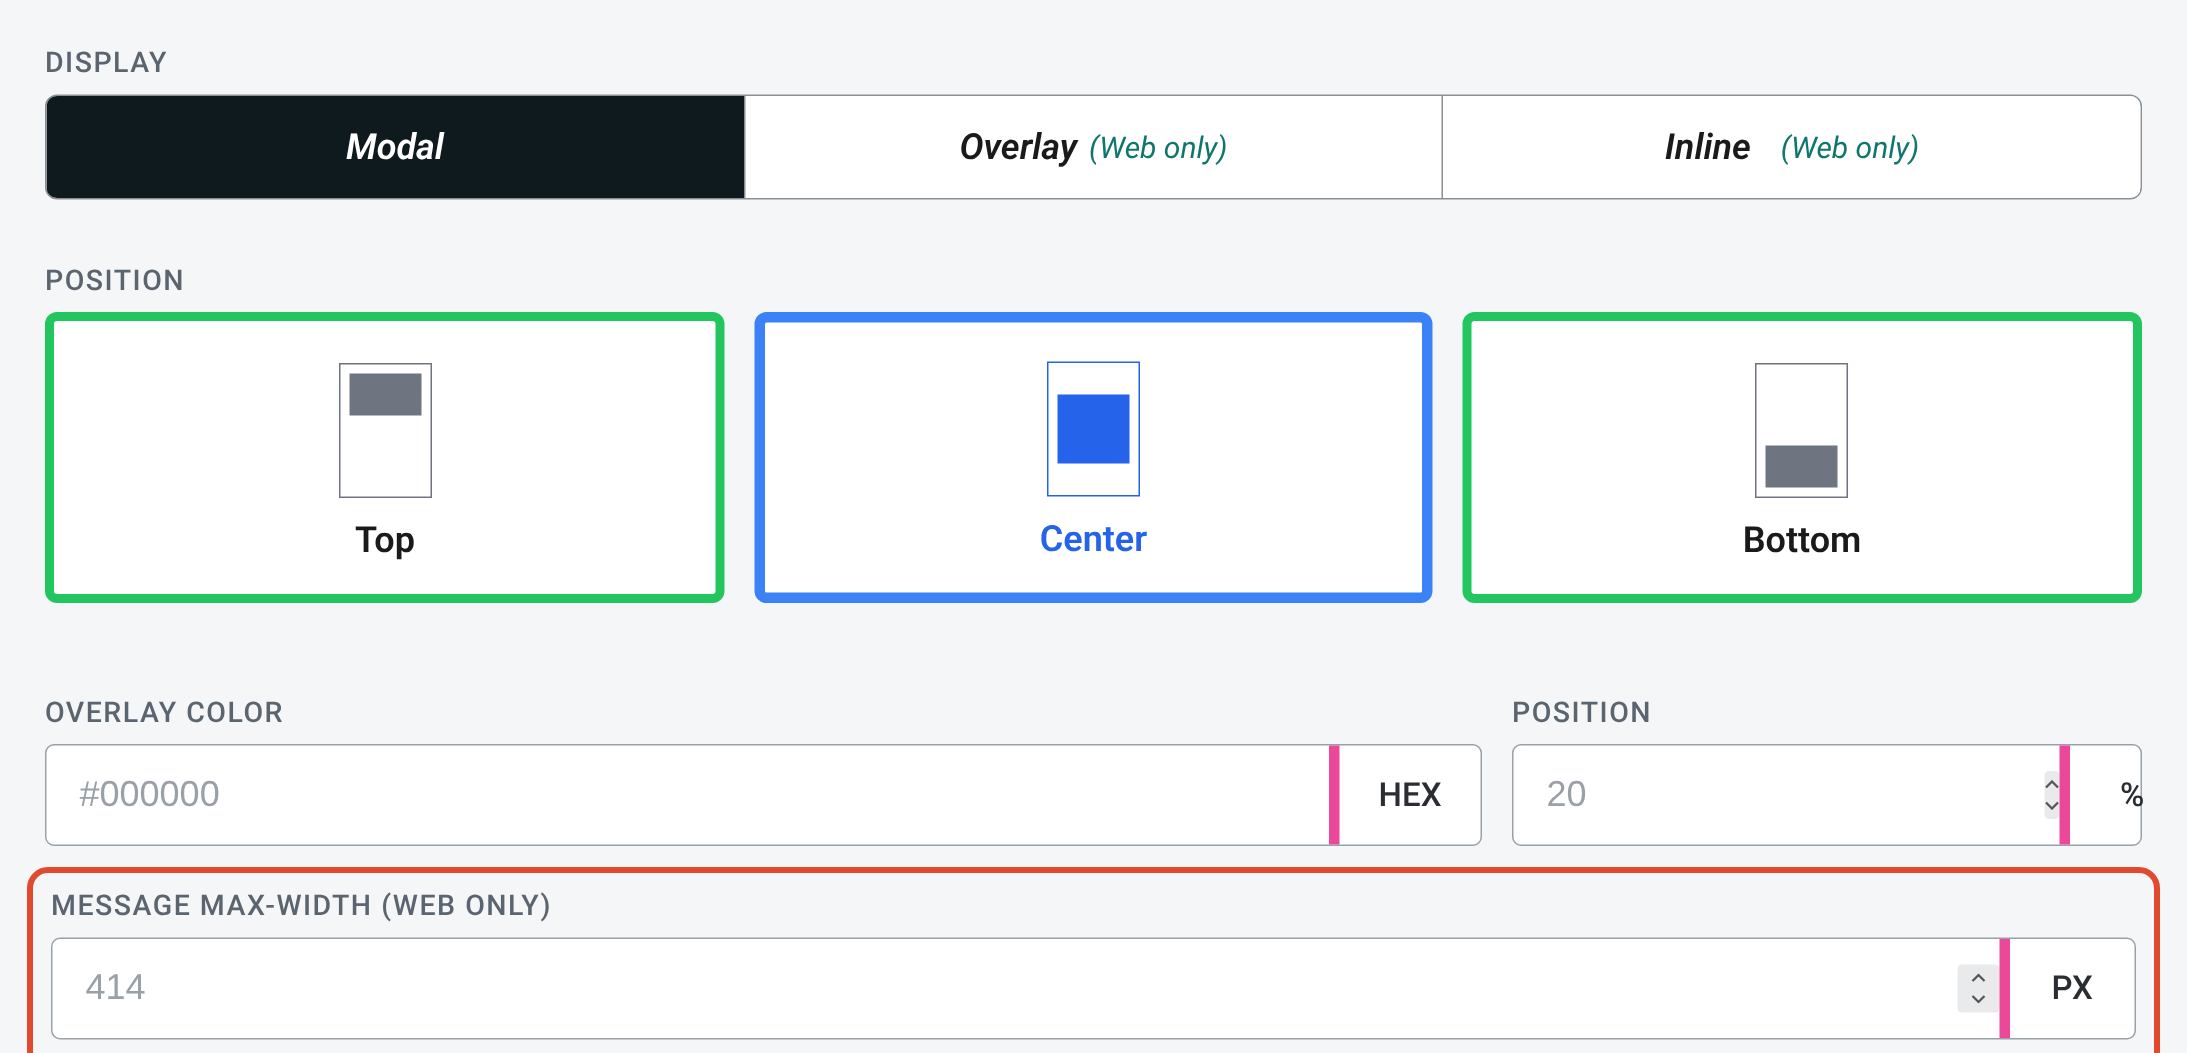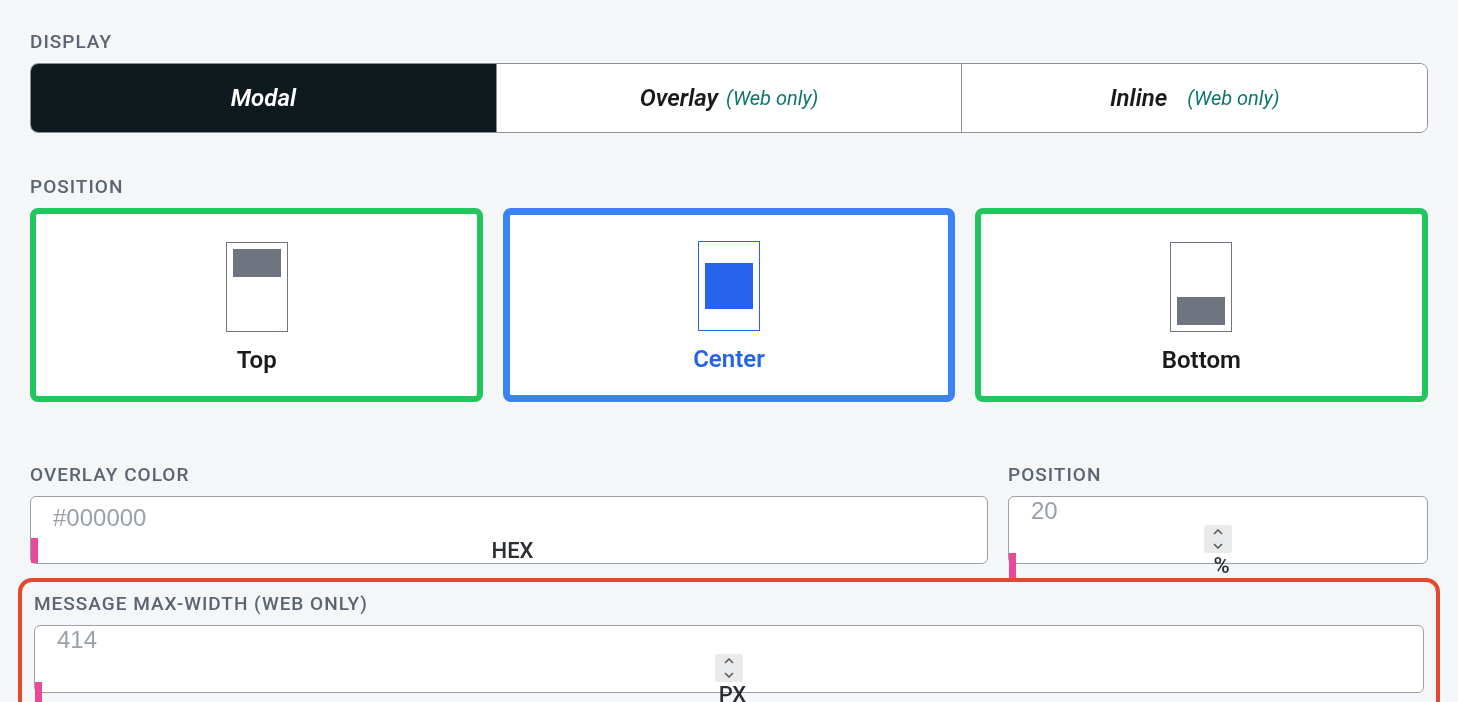--- a/index.html
+++ b/index.html
@@ -108,21 +108,20 @@
     .field-col.grow { flex: 1; }
     .field-col.opacity { width: 420px; }
 
     .input-group {
       display: flex;
       border: 1px solid #9aa0a7;
       border-radius: 6px;
       background: #fff;
       height: 68px;
       align-items: stretch;
-      flex-direction: column;
     }
     .input-group input {
       flex: 1;
       border: none;
       outline: none;
       font-size: 24px;
       padding: 0 22px;
       color: #1a1a1a;
       background: transparent;
       border-radius: 6px;

